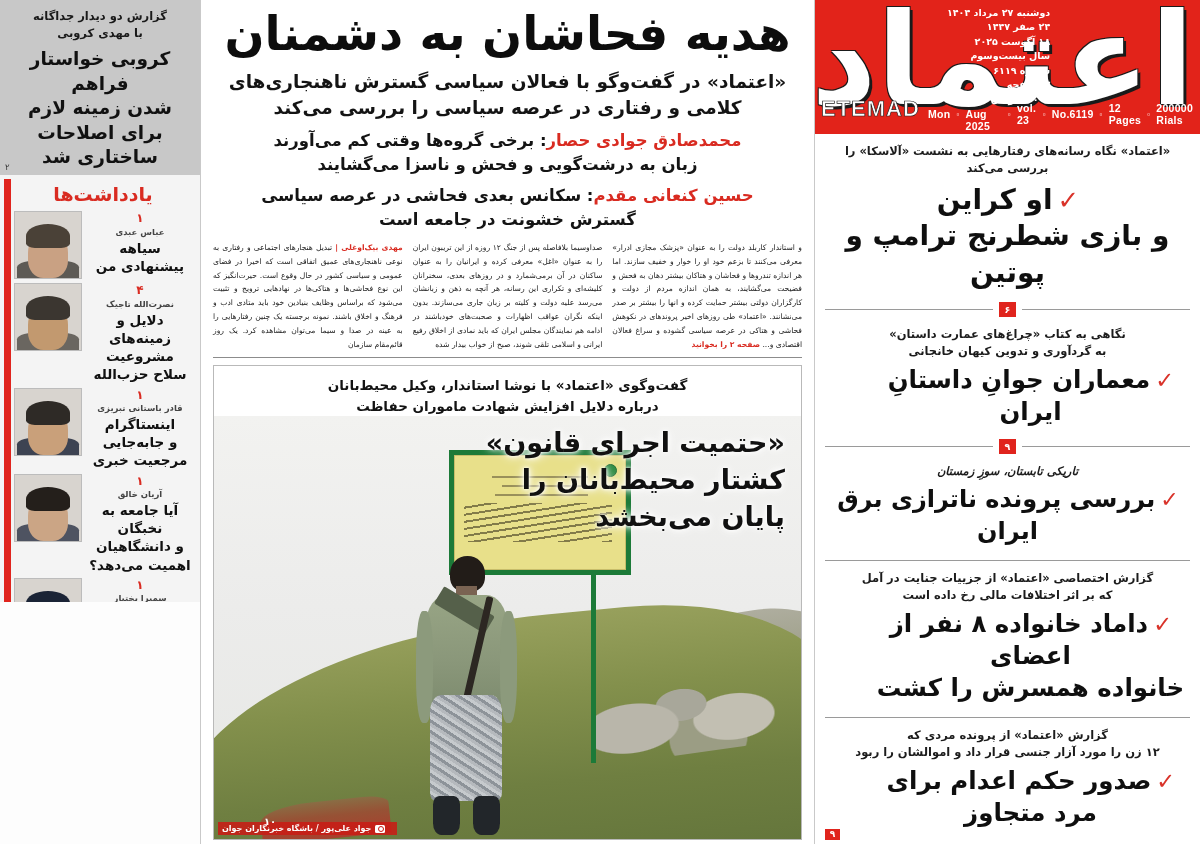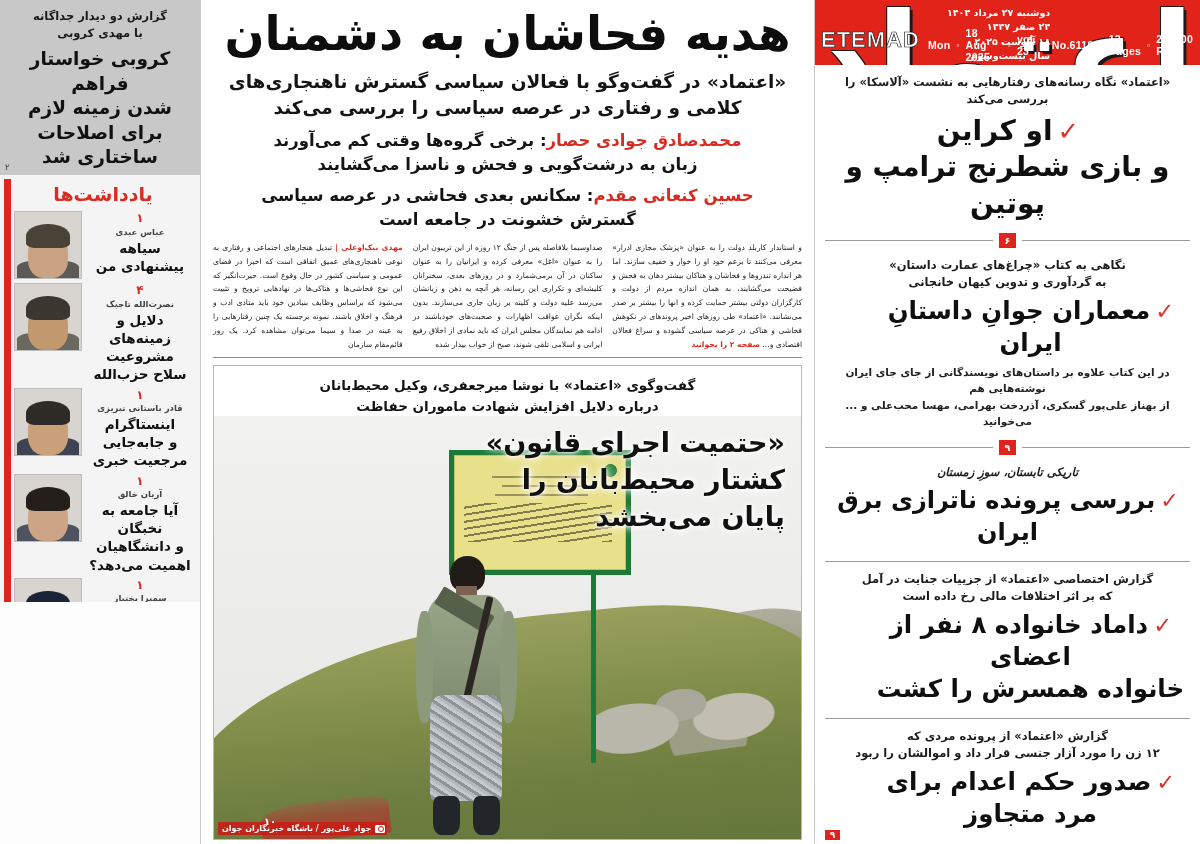--- a/index.html
+++ b/index.html
@@ -238,21 +238,21 @@
     background: #2c2722; transform: rotate(13deg); border-radius: 2px;
   }
   .ranger .strap {
     position: absolute; left: 20%; top: 16%; width: 56%; height: 7%;
     background: #55604a; transform: rotate(31deg); border-radius: 2px;
   }
   .photo-credit {
     position: absolute; left: 4px; bottom: 4px; z-index: 6;
     display: flex; align-items: center; gap: 4px;
     background: rgba(200,28,22,.88); color: #fff;
-    font-size: 8px; padding: 2px 2px 2px 4px; font-weight: 600;
+    font-size: 8px; padding: 2px 12px 2px 4px; font-weight: 600;
   }
   .cam-icon {
     width: 10px; height: 8px; background: #fff; border-radius: 1.5px;
     position: relative; flex: 0 0 10px;
   }
   .cam-icon::before {
     content: ""; position: absolute; left: 3px; top: 1.5px;
     width: 4px; height: 4px; border-radius: 50%;
     border: 1px solid #c81c16;
   }
@@ -481,21 +481,21 @@
       </div>
       <div class="bcol">صداوسیما بلافاصله پس از جنگ ۱۲ روزه از این تریبون ایران را به عنوان «اغل» معرفی کرده و ایرانیان را به عنوان ساکنان در آن برمی‌شمارد و در روزهای بعدی، سخنرانان کلیشه‌ای و تکراری این رسانه، هر آنچه به ذهن و زبانشان می‌رسد علیه دولت و کلیته بر زبان جاری می‌سازند. بدون اینکه نگران عواقب اظهارات و صحبت‌های خودباشند در ادامه هم نمایندگان مجلس ایران که باید نمادی از اخلاق رفیع ایرانی و اسلامی تلقی شوند، صبح از خواب بیدار شده</div>
       <div class="bcol">
         <span class="byline">مهدی بیک‌اوغلی</span>
         <span class="byline">|</span>
         <span>تبدیل هنجارهای اجتماعی و رفتاری به نوعی ناهنجاری‌های عمیق اتفاقی است که اخیرا در فضای عمومی و سیاسی کشور در حال وقوع است. حیرت‌انگیز که این نوع فحاشی‌ها و هتاکی‌ها در نهادهایی ترویج و تثبیت می‌شود که براساس وظایف بنیادین خود باید متادی ادب و فرهنگ و اخلاق باشند. نمونه برجسته یک چنین رفتارهایی را به عینه در صدا و سیما می‌توان مشاهده کرد. یک روز قائم‌مقام سازمان</span>
       </div>
     </div>
 
     <div class="photo-block">
-      <div class="pb-kicker" style="white-space: pre-line;">گفت‌وگوی «اعتماد» با نوشا میرجعفری، وکیل محیط‌بانان
+      <div class="pb-kicker" style="white-space: pre-line;">گفت‌وگوی «اعتماد» با نوشا استاندار، وکیل محیط‌بانان
 درباره دلایل افزایش شهادت ماموران حفاظت</div>
 
       <div class="pb-stage">
         <div class="scene">
           <div class="sky"></div>
           <div class="hill2"></div>
           <div class="hill"></div>
           <div class="rocks"></div>
           <div class="redpatch"></div>
 
@@ -577,22 +577,20 @@
         </div>
         <div class="sep">
           <span class="ln"></span>
           <span class="badge">۶</span>
           <span class="ln"></span>
         </div>
         <div>
           <div class="teaser-lead" style="white-space: pre-line;">نگاهی به کتاب «چراغ‌های عمارت داستان»
 به گردآوری و تدوین کیهان خانجانی</div>
           <div class="teaser-head sm"><span class="check">✓</span><span style="white-space: pre-line;">معماران جوانِ داستانِ ایران</span></div>
-          <div class="teaser-foot" style="white-space: pre-line;">در این کتاب علاوه بر داستان‌های نویسندگانی از جای جای ایران نوشته‌هایی هم
-از بهناز علی‌پور گسکری، آذردخت بهرامی، مهسا محب‌علی و ... می‌خوانید</div>
         </div>
         <div class="sep">
           <span class="ln"></span>
           <span class="badge">۹</span>
           <span class="ln"></span>
         </div>
         <div>
           <div class="teaser-lead" style="white-space: pre-line; font-style: italic;">تاریکی تابستان، سوزِ زمستان</div>
           <div class="teaser-head xs"><span class="check">✓</span><span style="white-space: pre-line;">بررسی پرونده ناترازی برق ایران</span></div>
         </div>

